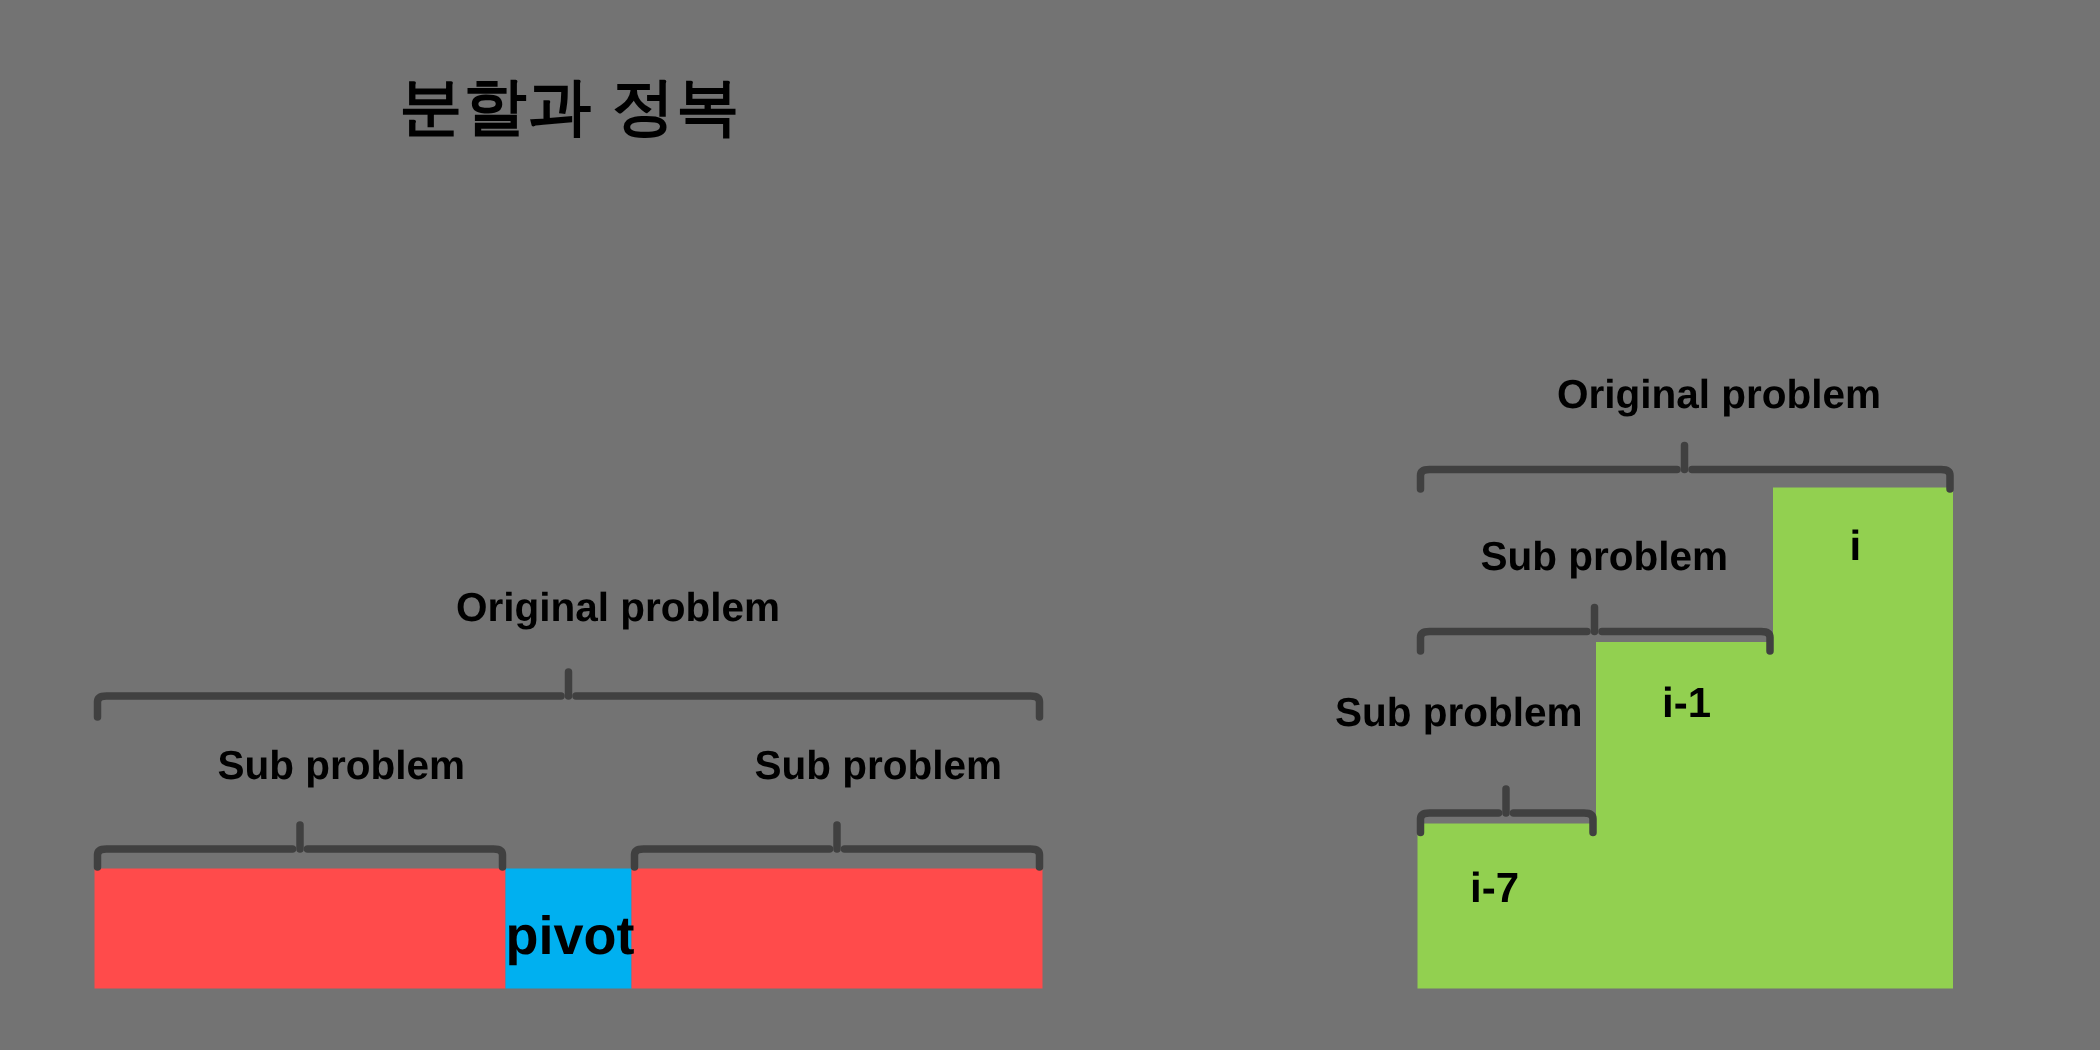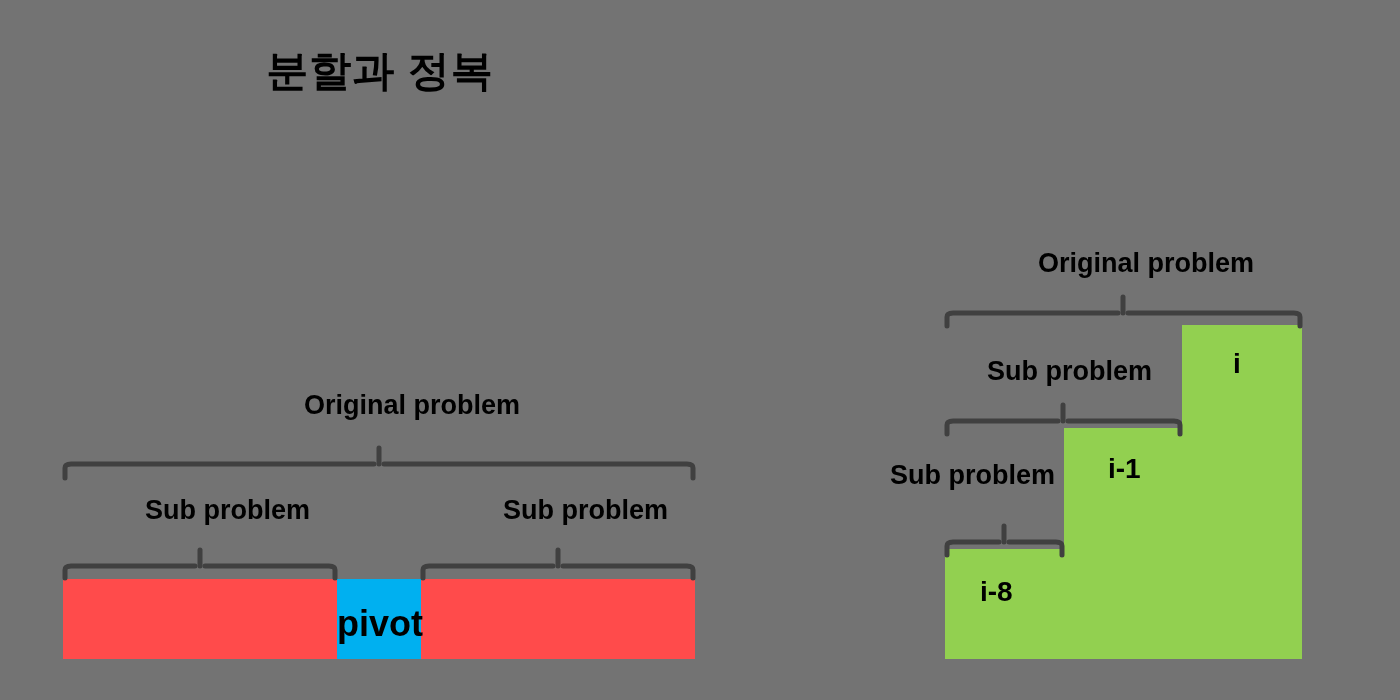--- a/index.html
+++ b/index.html
@@ -102,21 +102,21 @@
   <div class="brace-label" style="left: 960px; top: 358px; width: 192px;">Sub problem</div>
 
   <div class="brace-label" style="left: 863px; top: 462px; width: 192px;">Sub problem</div>
 
   <div class="bar" style="left:945px; top:549px; width:119px; height:110px; background:#92D050;"></div>
 
   <div class="bar" style="left:1064px; top:428px; width:118px; height:231px; background:#92D050;"></div>
 
   <div class="bar" style="left:1182px; top:325px; width:120px; height:334px; background:#92D050;"></div>
 
-  <div class="bar-text" style="left:980px; top:578px;">i-8</div>
+  <div class="bar-text" style="left:980px; top:578px;">i-7</div>
 
   <div class="bar-text" style="left:1060px; top:455px;margin-left:48px;">i-1</div>
 
   <div class="bar-text" style="left:1233px; top:350px;">i</div>
 
   <svg class="svg-layer" viewBox="0 0 1400 700">
     <g fill="none" stroke="#404040" stroke-width="5" stroke-linecap="round" stroke-linejoin="round">
 
       <path d="M 65,478 L 65,468 Q 65,464 71,464 L 374,464"></path>
       <path d="M 384,464 L 687,464 Q 693,464 693,468 L 693,478"></path>

